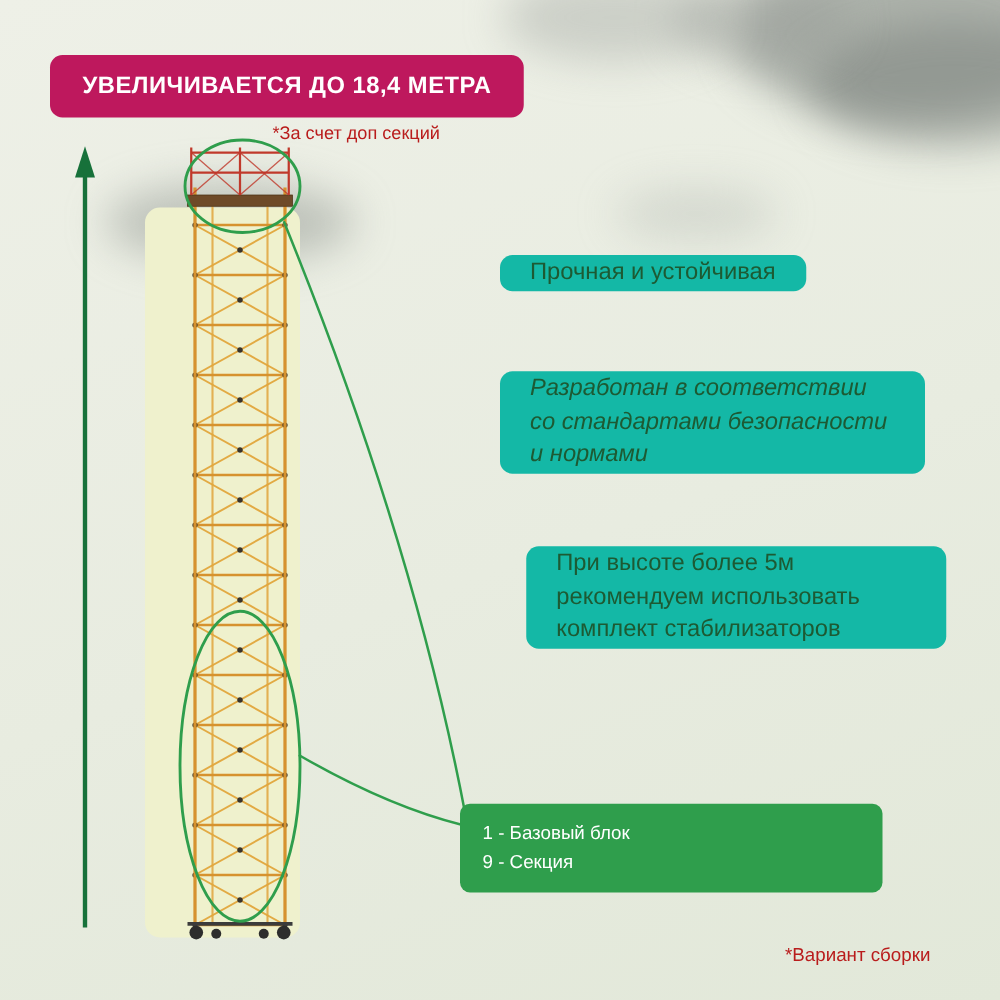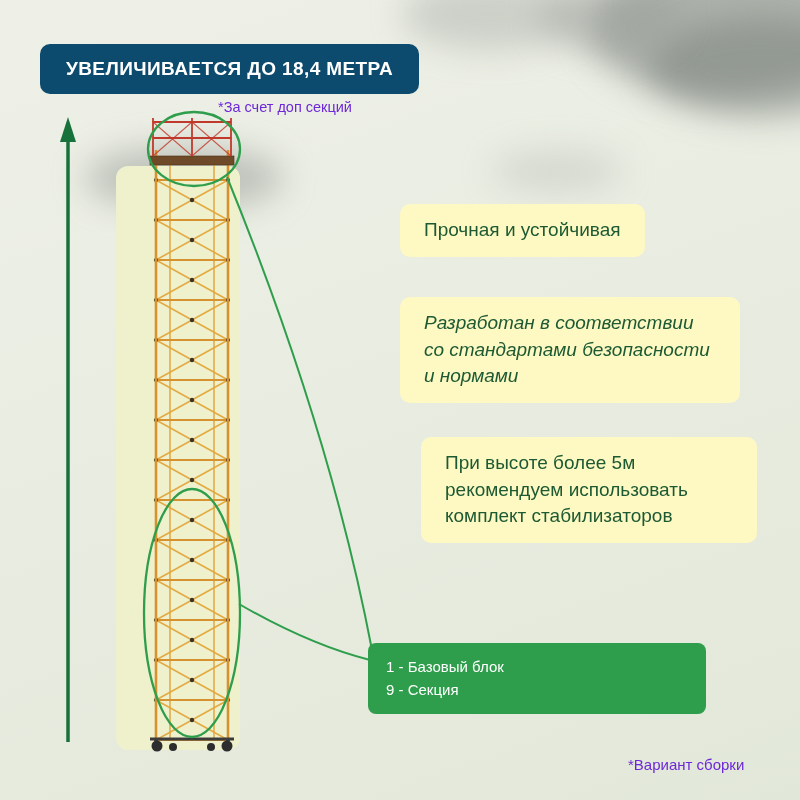--- a/index.html
+++ b/index.html
@@ -13,30 +13,30 @@
   .c1b{top:18px;left:648px;width:230px;height:100px;background:rgba(116,122,118,.45);}
   .c1c{top:-18px;left:540px;width:140px;height:70px;background:rgba(150,156,150,.45);}
   .c2 {top:-22px;left:402px;width:180px;height:72px;background:rgba(158,163,158,.40);}
   .c3 {top:146px;left:84px;width:200px;height:64px;background:rgba(146,151,146,.50);}
   .c4 {top:150px;left:492px;width:130px;height:42px;background:rgba(168,173,168,.32);}
 
   svg.overlay{position:absolute;left:0;top:0;z-index:1;}
 
   .banner{
     position:absolute;left:40px;top:44px;z-index:2;
-    background:#0c4a6e;color:#ffffff;font-weight:bold;font-size:19px;
+    background:#be185d;color:#ffffff;font-weight:bold;font-size:19px;
     letter-spacing:.4px;padding:14px 26px;border-radius:10px;white-space:nowrap;
   }
-  .note{position:absolute;z-index:2;color:#6d28d9;}
+  .note{position:absolute;z-index:2;color:#b91c1c;}
   .note-top{left:218px;top:99px;font-size:14.5px;}
   .note-bottom{left:628px;top:756px;font-size:15px;}
 
   .card{
-    position:absolute;z-index:2;background:#fef9c3;color:#1d5a33;
-    border-radius:10px;font-size:19px;line-height:1.4;padding:13px 24px;
+    position:absolute;z-index:2;background:#14b8a6;color:#1d5a33;
+    border-radius:10px;font-size:19px;line-height:1.4;padding:1px 24px;
   }
   .card-1{left:400px;top:204px;white-space:nowrap;}
   .card-2{left:400px;top:297px;width:292px;font-style:italic;}
   .card-3{left:400px;top:437px;width:288px;margin-left:21px;}
 
   .kit{
     position:absolute;z-index:2;left:368px;top:643px;width:302px;
     background:#2f9e4c;color:#ffffff;border-radius:8px;padding:12px 18px;
     font-size:15px;line-height:1.55;
   }

